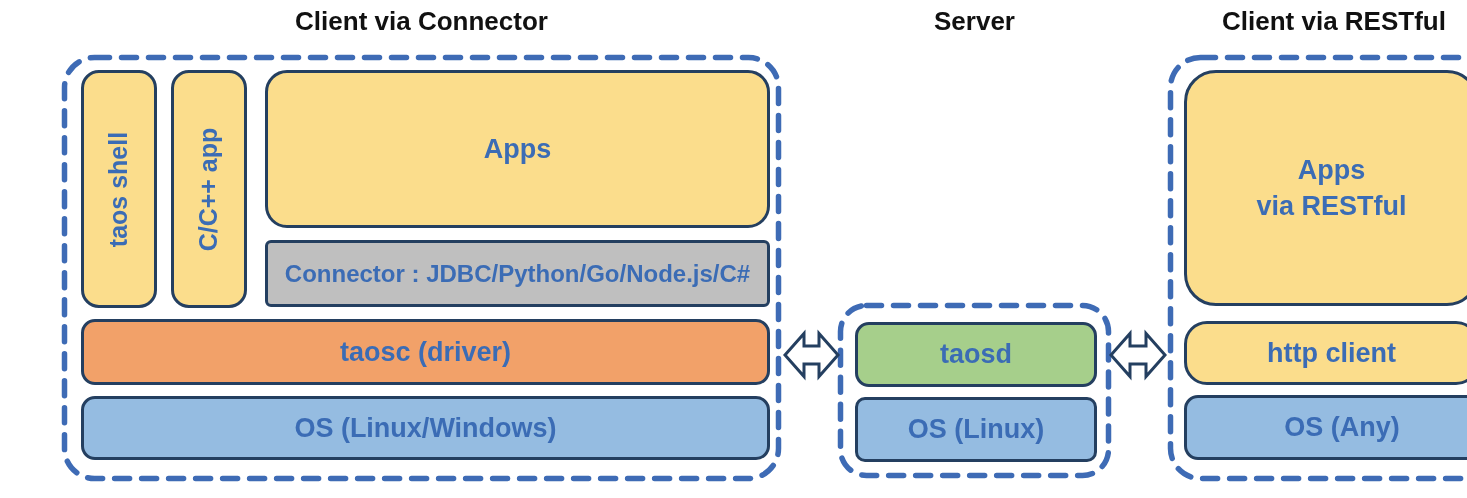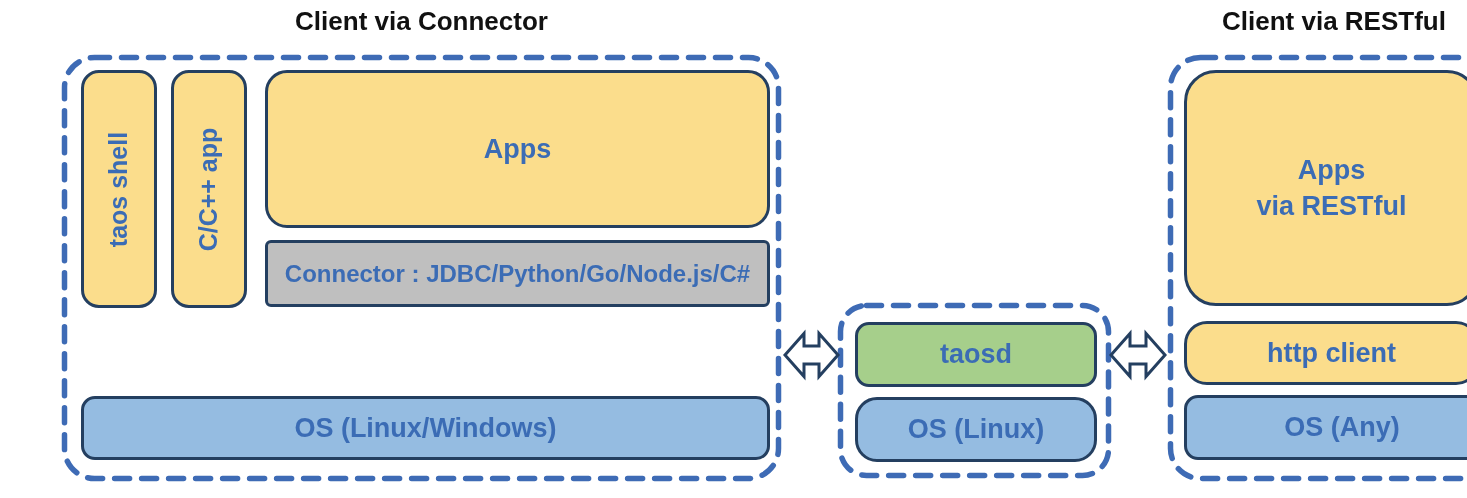--- a/index.html
+++ b/index.html
@@ -63,21 +63,21 @@
   
   .b-taos-shell { left: 33px;  top: 70px;  width: 76px;  height: 238px; border-radius: 18px; font-size: 25px; }
   .b-cpp-app    { left: 123px; top: 70px;  width: 76px;  height: 238px; border-radius: 18px; font-size: 25px; }
   .b-apps       { left: 217px; top: 70px;  width: 505px; height: 158px; border-radius: 22px; font-size: 27px; }
   .b-connector  { left: 217px; top: 240px; width: 505px; height: 67px;  border-radius: 6px; font-size: 24px; }
   .b-taosc      { left: 33px;  top: 319px; width: 689px; height: 66px;  border-radius: 14px; font-size: 27px; }
   .b-os-left    { left: 33px;  top: 396px; width: 689px; height: 64px;  border-radius: 14px; font-size: 27px; }
 
   
   .b-taosd      { left: 807px; top: 322px; width: 242px; height: 65px;  border-radius: 14px; font-size: 27px; }
-  .b-os-server  { left: 807px; top: 397px; width: 242px; height: 65px;  border-radius: 22px; font-size: 27px; }
+  .b-os-server  { left: 807px; top: 397px; width: 242px; height: 65px;  border-radius: 10px; font-size: 27px; }
 
   
   .b-apps-rest  { left: 1136px; top: 70px;  width: 295px; height: 236px; border-radius: 32px; font-size: 27px; line-height: 1.35; }
   .b-http       { left: 1136px; top: 321px; width: 295px; height: 64px;  border-radius: 23px; font-size: 27px; }
   .b-os-any     { left: 1136px; top: 395px; width: 316px; height: 65px;  border-radius: 14px; font-size: 27px; }
 </style>
 </head>
 <body>
 
 <div class="stage">
@@ -86,33 +86,37 @@
 
     <rect x="16.5" y="57.5" width="714" height="421" rx="30" ry="30" fill="none" stroke="#3E6BB5" stroke-width="5.5" stroke-dasharray="15 12" stroke-linecap="round"></rect>
     <rect x="792.5" y="305.5" width="268" height="170" rx="26" ry="26" fill="none" stroke="#3E6BB5" stroke-width="5.5" stroke-dasharray="15 12" stroke-linecap="round"></rect>
     <rect x="1122.5" y="57.5" width="327" height="421" rx="30" ry="30" fill="none" stroke="#3E6BB5" stroke-width="5.5" stroke-dasharray="15 12" stroke-linecap="round"></rect>
 
     <polygon points="737,355 756,333.5 756,346 771,346 771,333.5 790,355 771,376.5 771,364 756,364 756,376.5" fill="#FFFFFF" stroke="#243F60" stroke-width="3" stroke-linejoin="miter"></polygon>
     <polygon points="1063,355 1082,333.5 1082,346 1098,346 1098,333.5 1117,355 1098,376.5 1098,364 1082,364 1082,376.5" fill="#FFFFFF" stroke="#243F60" stroke-width="3" stroke-linejoin="miter"></polygon>
   </svg>
 
   <div class="group-title t-left">Client via Connector</div>
+  <div class="group-title t-center">Server</div>
   <div class="group-title t-right">Client via RESTful</div>
 
   <div class="box fill-yellow b-taos-shell">
     <span class="vtext">taos shell</span>
   </div>
   <div class="box fill-yellow b-cpp-app">
     <span class="vtext">C/C++ app</span>
   </div>
   <div class="box fill-yellow b-apps">
     <span>Apps</span>
   </div>
   <div class="box fill-gray b-connector">
     <span>Connector : JDBC/Python/Go/Node.js/C#</span>
+  </div>
+  <div class="box fill-orange b-taosc">
+    <span>taosc (driver)</span>
   </div>
   <div class="box fill-blue b-os-left">
     <span>OS (Linux/Windows)</span>
   </div>
 
   <div class="box fill-green b-taosd">
     <span>taosd</span>
   </div>
   <div class="box fill-blue b-os-server">
     <span>OS (Linux)</span>

